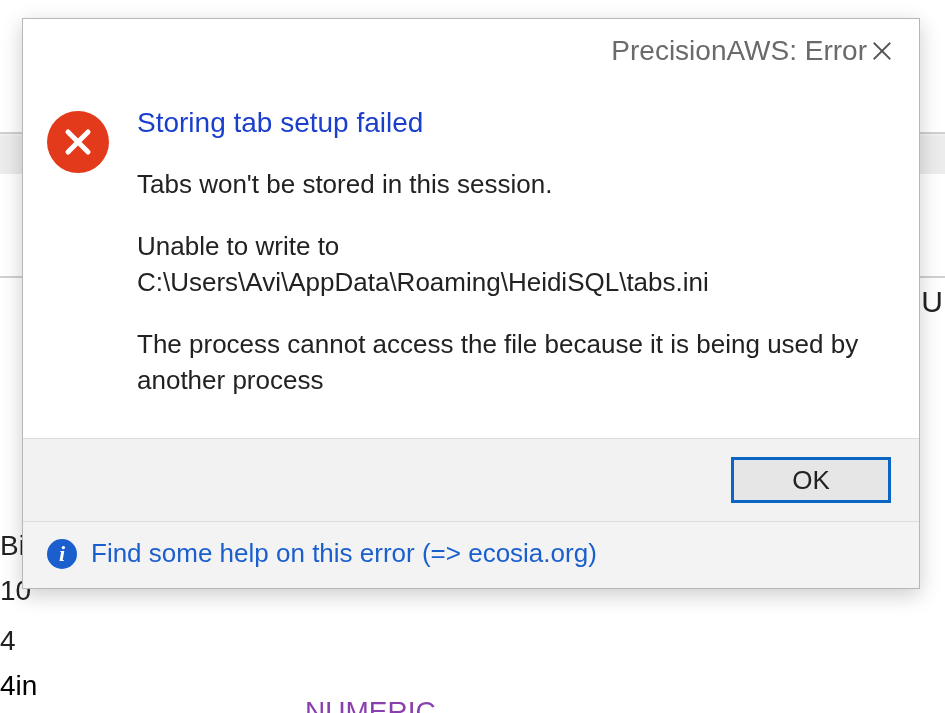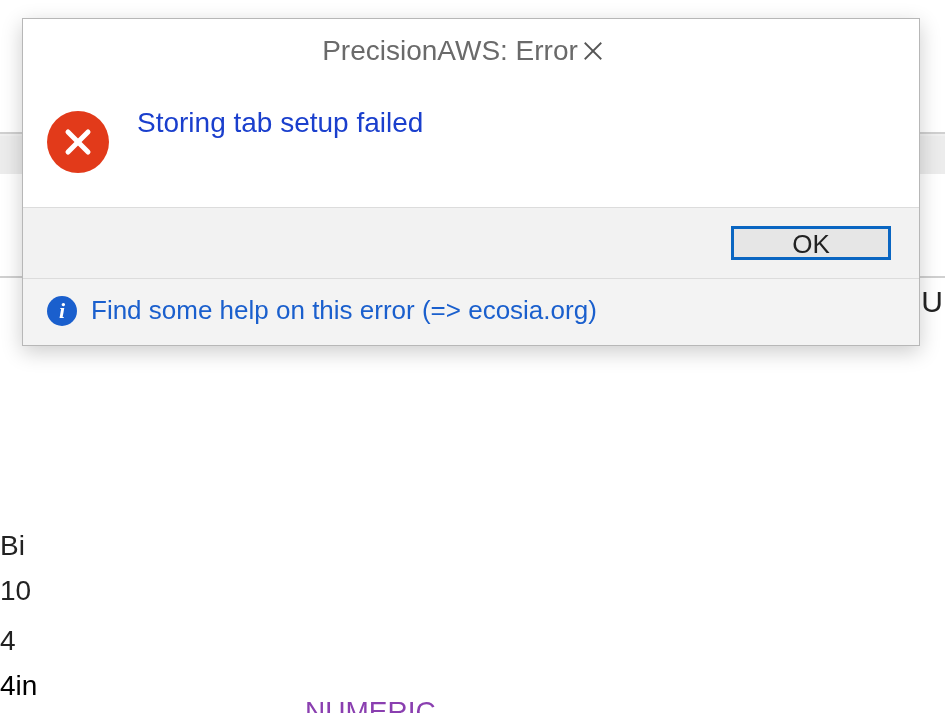--- a/index.html
+++ b/index.html
@@ -30,21 +30,21 @@
       left: 22px;
       top: 18px;
       width: 898px;
       background: #ffffff;
       border: 1px solid #b7b7b7;
       box-shadow: 0 6px 20px rgba(0,0,0,0.2);
     }
     .titlebar {
       display: flex;
       align-items: center;
-      justify-content: center;
+      justify-content: flex-end;
       padding: 14px 22px 10px 10px;
       height: 60px;
     }
     .title-text {
       font-size: 28px;
       color: #6a6a6a;
       font-weight: 400;
     }
     .close-x {
       width: 30px; height: 30px;
@@ -91,21 +91,21 @@
 
     .button-row {
       border-top: 1px solid #dcdcdc;
       background: #f2f2f2;
       padding: 18px 28px;
       display: flex;
       justify-content: flex-end;
     }
     .ok-btn {
       min-width: 160px;
-      height: 34px;
+      height: 46px;
       border: 3px solid #0a66c2;
       background: #e6e6e6;
       font-size: 26px;
       color: #222;
       text-align: center;
       cursor: pointer;
       font-family: inherit;
     }
 
     .footer-row {
@@ -166,20 +166,28 @@
     <div class="icon-col">
       <div class="error-circle">
         <svg viewBox="0 0 24 24">
           <line x1="4" y1="4" x2="20" y2="20" stroke="#ffffff" stroke-width="4" stroke-linecap="round"></line>
           <line x1="20" y1="4" x2="4" y2="20" stroke="#ffffff" stroke-width="4" stroke-linecap="round"></line>
         </svg>
       </div>
     </div>
     <div class="text-col">
       <div class="headline">Storing tab setup failed</div>
+      <div class="body-text">
+        <div class="para">Tabs won't be stored in this session.</div>
+        <div class="para">
+          <span>Unable to write to</span><br>
+          <span>C:\Users\Avi\AppData\Roaming\HeidiSQL\tabs.ini</span>
+        </div>
+        <div class="para">The process cannot access the file because it is being used by another process</div>
+      </div>
     </div>
   </div>
 
   <div class="button-row">
     <button class="ok-btn">OK</button>
   </div>
 
   <div class="footer-row">
     <div class="info-icon">i</div>
     <a class="help-link">Find some help on this error (=&gt; ecosia.org)</a>

